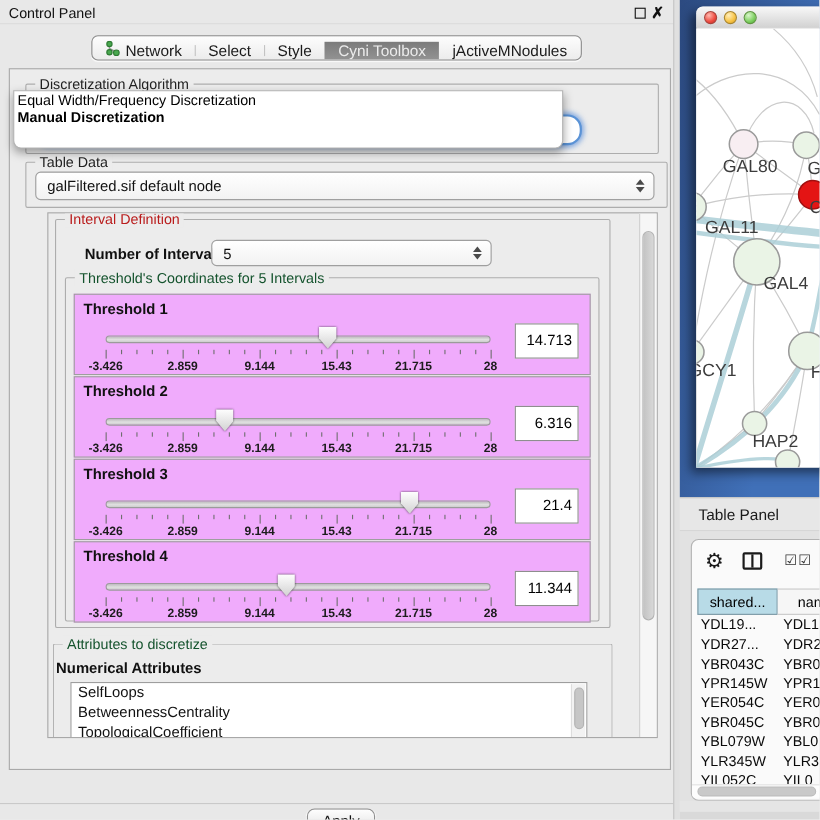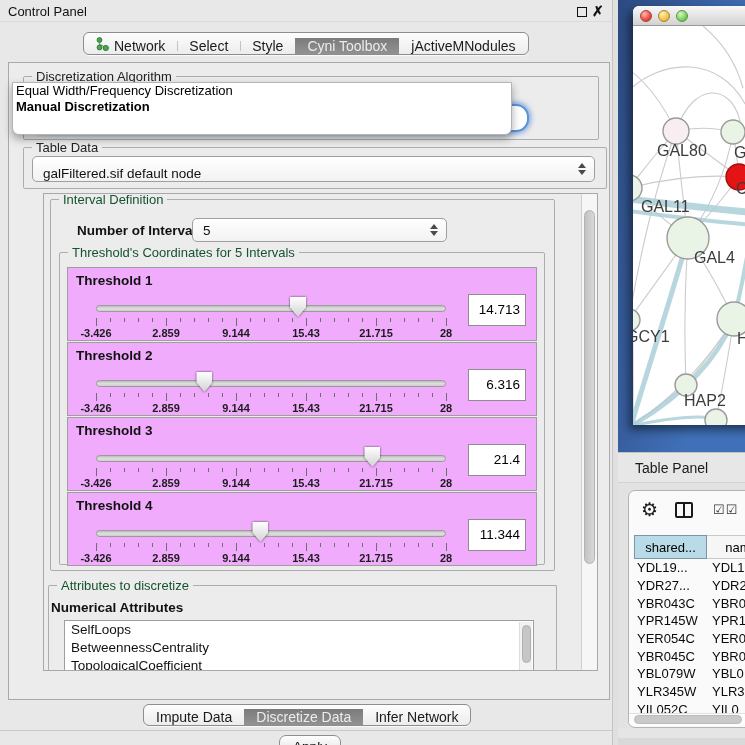--- a/index.html
+++ b/index.html
@@ -19,21 +19,21 @@
   .seg:not(:first-child)::before { content:""; position:absolute; left:0; top:3px; bottom:3px; width:1px; background:#c3c3c3; }
   .seg.active { background:linear-gradient(#7b7b7b,#929292); color:#ececec; }
   .seg.active::before, .seg.active + .seg::before { display:none; }
   #top-tabs { left:83px; top:32px; height:23px; }
   #bottom-tabs { left:143px; top:704px; height:22px; }
 
   .main-panel { position:absolute; left:8px; top:62px; width:602px; height:638px; background:#ececec; border:1px solid #a9a9a9; }
 
   .group { position:absolute; border:1px solid #adadad; border-radius:2px; }
   .gtitle { position:absolute; top:-8px; left:8px; background:#ececec; padding:0 4px; font-size:13px; color:#222; white-space:nowrap; }
-  .gtitle.green { color:#14532d; }
+  .gtitle.green { color:#b91c1c; }
   .gtitle.blue { color:#14532d; }
 
   
   .combo { position:absolute; background:linear-gradient(#ffffff,#f2f2f2); border:1px solid #9f9f9f; border-radius:5px;
            font-size:13.5px; color:#111; display:flex; align-items:center; padding-left:10px; }
   .stepper { position:absolute; right:8px; top:50%; transform:translateY(-50%); display:flex; flex-direction:column; gap:2px; }
   .stepper i { display:block; width:0; height:0; border-left:4px solid transparent; border-right:4px solid transparent; }
   .stepper .up { border-bottom:5px solid #4a4a4a; }
   .stepper .dn { border-top:5px solid #4a4a4a; }
 
@@ -154,21 +154,21 @@
 
   <div class="main-panel">
 
     <div class="group" style="left:14px; top:13px; width:576px; height:64px;">
       <span class="gtitle">Discretization Algorithm</span>
     </div>
     <div class="focus-combo" style="left:22px; top:41px; width:498px;"></div>
 
     <div class="group" style="left:14px; top:84px; width:584px; height:42px;">
       <span class="gtitle">Table Data</span>
-      <div class="combo" style="left:8px; top:8px; width:563px; height:26px;align-items:flex-end;">
+      <div class="combo" style="left:8px; top:8px; width:563px; height:26px;">
         <span>galFiltered.sif default node</span>
         <span class="stepper">
             <i class="up"></i>
             <i class="dn"></i>
           </span>
       </div>
     </div>
 
     <div class="scrollpane" style="left:34px; top:130px;">
 
@@ -390,31 +390,20 @@
     <div class="apply-btn">Apply</div>
   </div>
 
   <div class="algo-popup">
     <div id="algo-options">
         <div class="opt">Equal Width/Frequency Discretization</div>
         <div class="opt sel">Manual Discretization</div>
       </div>
   </div>
 
-  <div id="bottom-tabs" class="seg-bar">
-      <span class="seg">
-        <span>Impute Data</span>
-      </span>
-      <span class="seg active">
-        <span>Discretize Data</span>
-      </span>
-      <span class="seg">
-        <span>Infer Network</span>
-      </span>
-    </div>
   <div class="bottom-line"></div>
 
   <div class="splitter"></div>
   <div class="desktop">
     <div class="netwin" style="left:15px; top:6px;">
       <div class="wtitle">
         <span class="light red"></span>
         <span class="light yellow"></span>
         <span class="light green"></span>
       </div>

